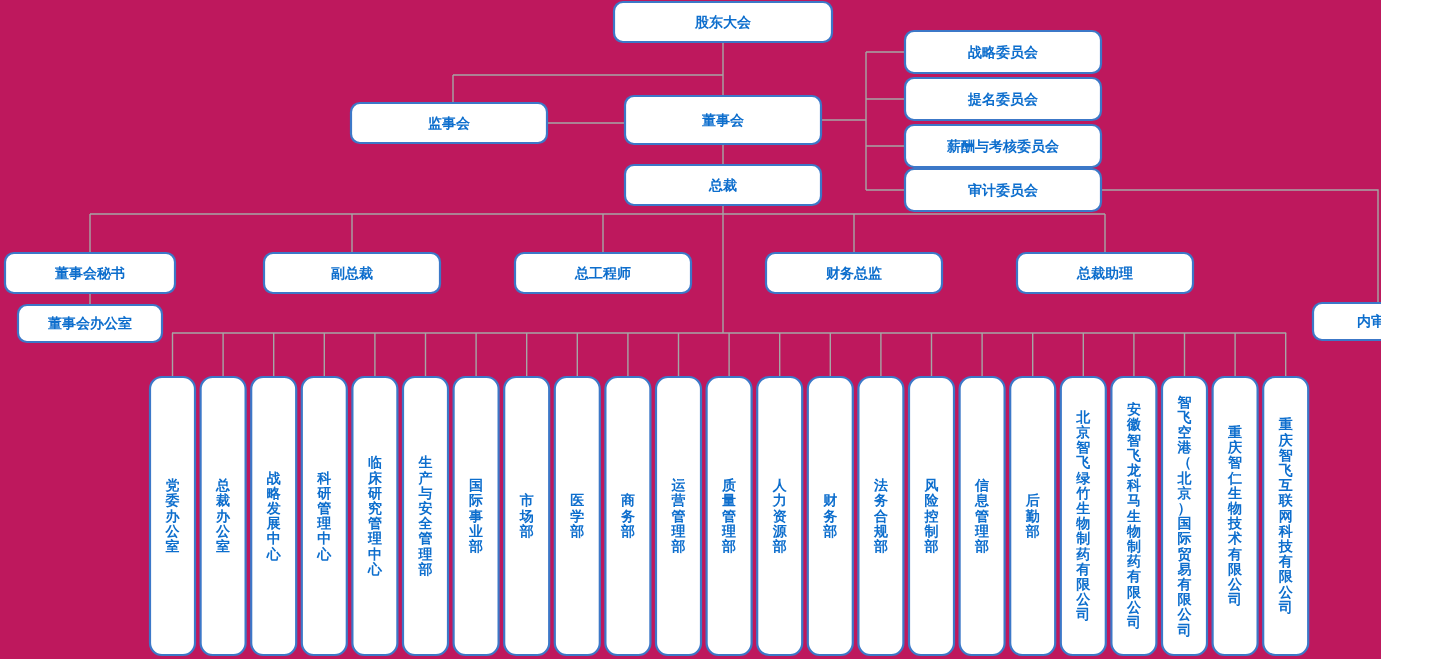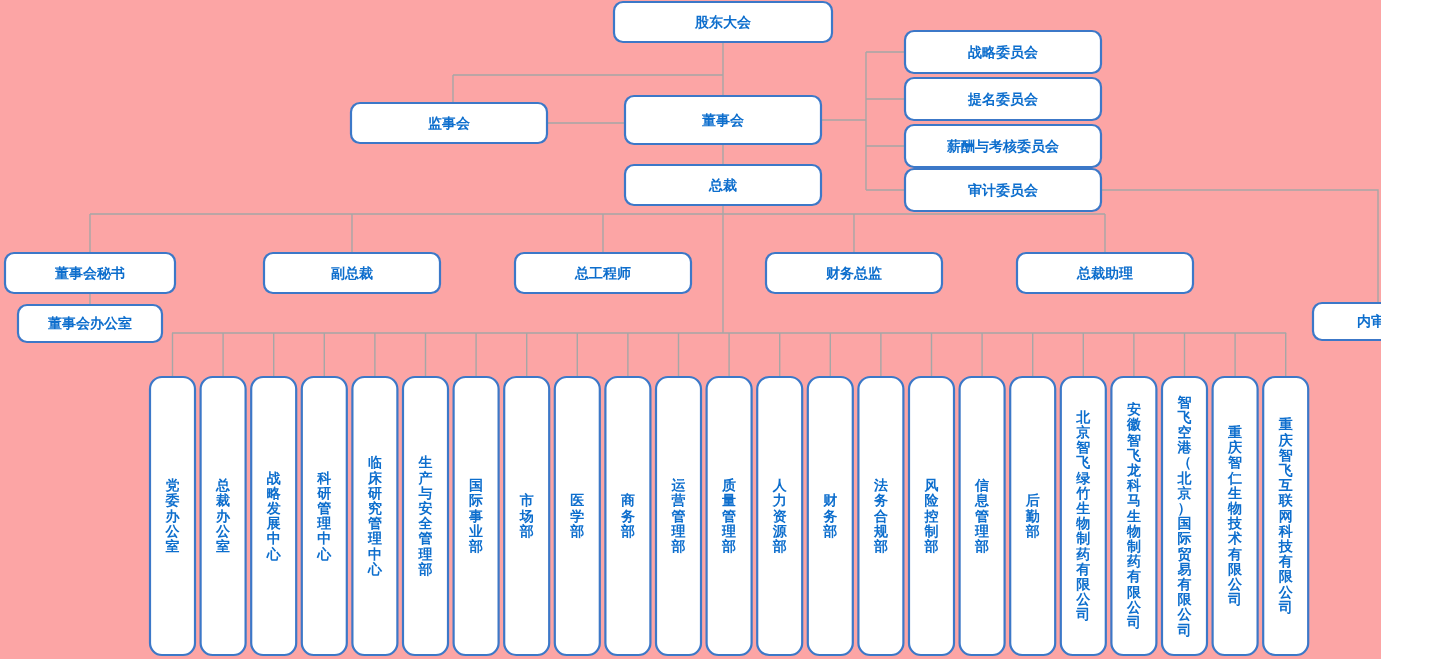--- a/index.html
+++ b/index.html
@@ -1,17 +1,17 @@
 <!DOCTYPE html>
 <html><head>
 <meta charset="utf-8">
 <style>
   html,body{margin:0;padding:0;background:#ffffff;}
   body{font-family:"Liberation Sans","DejaVu Sans",sans-serif;}
-  #chart-root{position:relative;width:1381px;height:659px;overflow:hidden;background:#fca5a5;}
+  #chart-root{position:relative;width:1381px;height:659px;overflow:hidden;background:#be185d;}
   svg{display:block;}
   .conn{stroke:#a6a6a6;stroke-width:1.4;fill:none;}
   .box{fill:#ffffff;stroke:#3c78c8;stroke-width:2.2;}
   .box-v{fill:#ffffff;stroke:#3c78c8;stroke-width:2.2;}
   .lbl{fill:#0d6ecd;font-family:"Liberation Sans","DejaVu Sans",sans-serif;
        font-weight:bold;font-size:14px;text-anchor:middle;dominant-baseline:middle;}
   .lbl-v{fill:#0d6ecd;font-family:"Liberation Sans","DejaVu Sans",sans-serif;
        font-weight:bold;font-size:14px;text-anchor:middle;}
 </style>
 </head>

